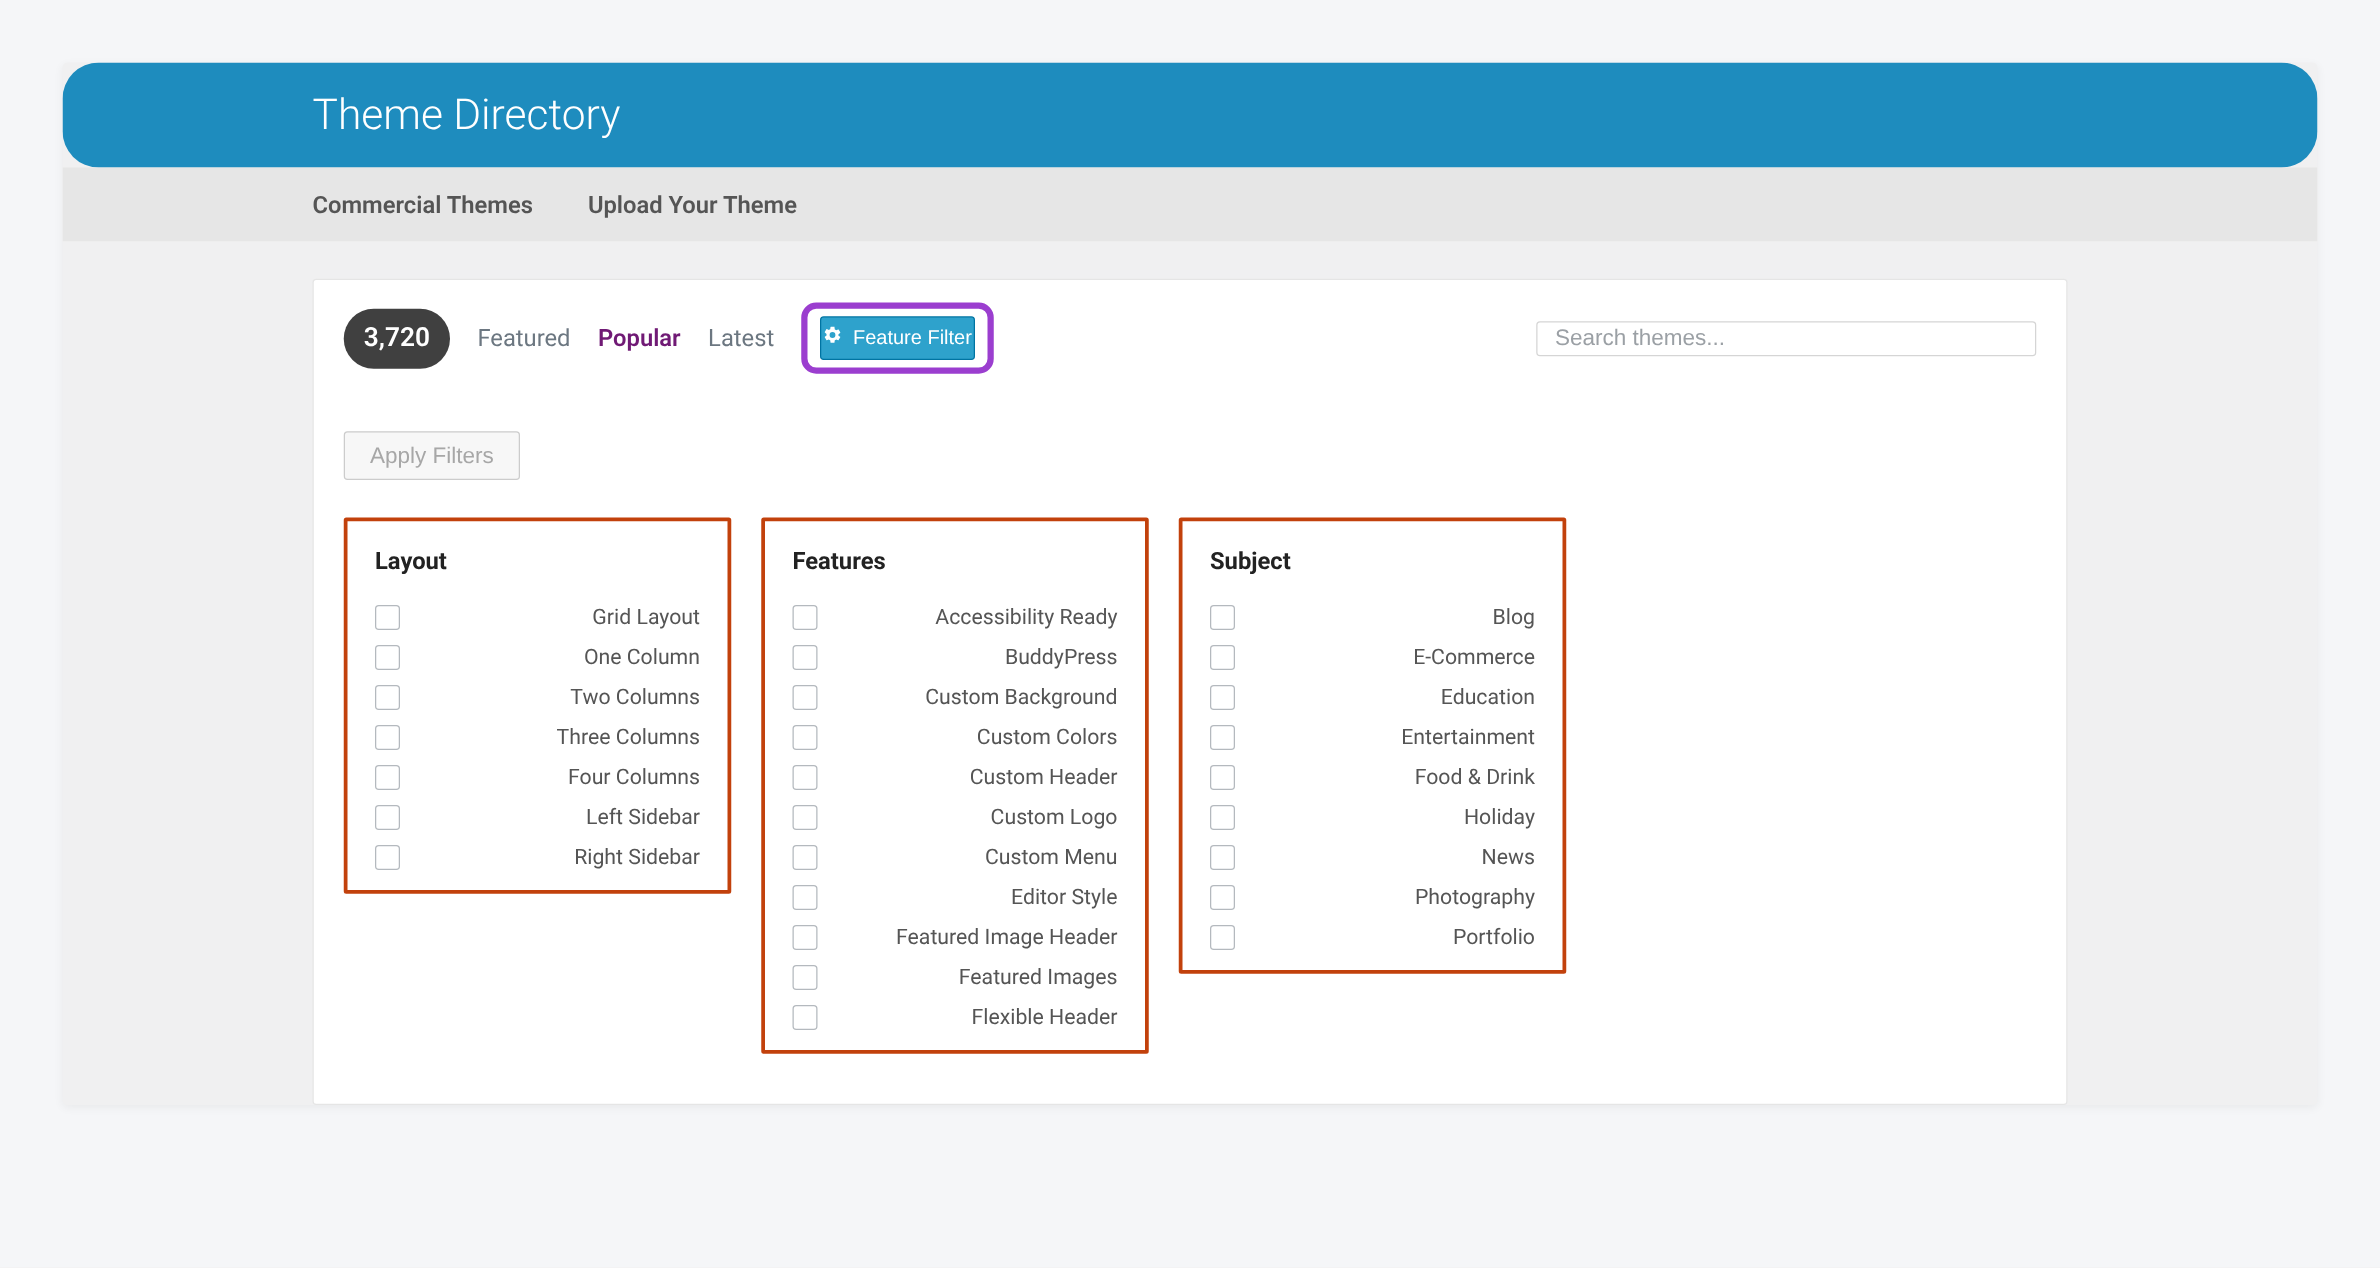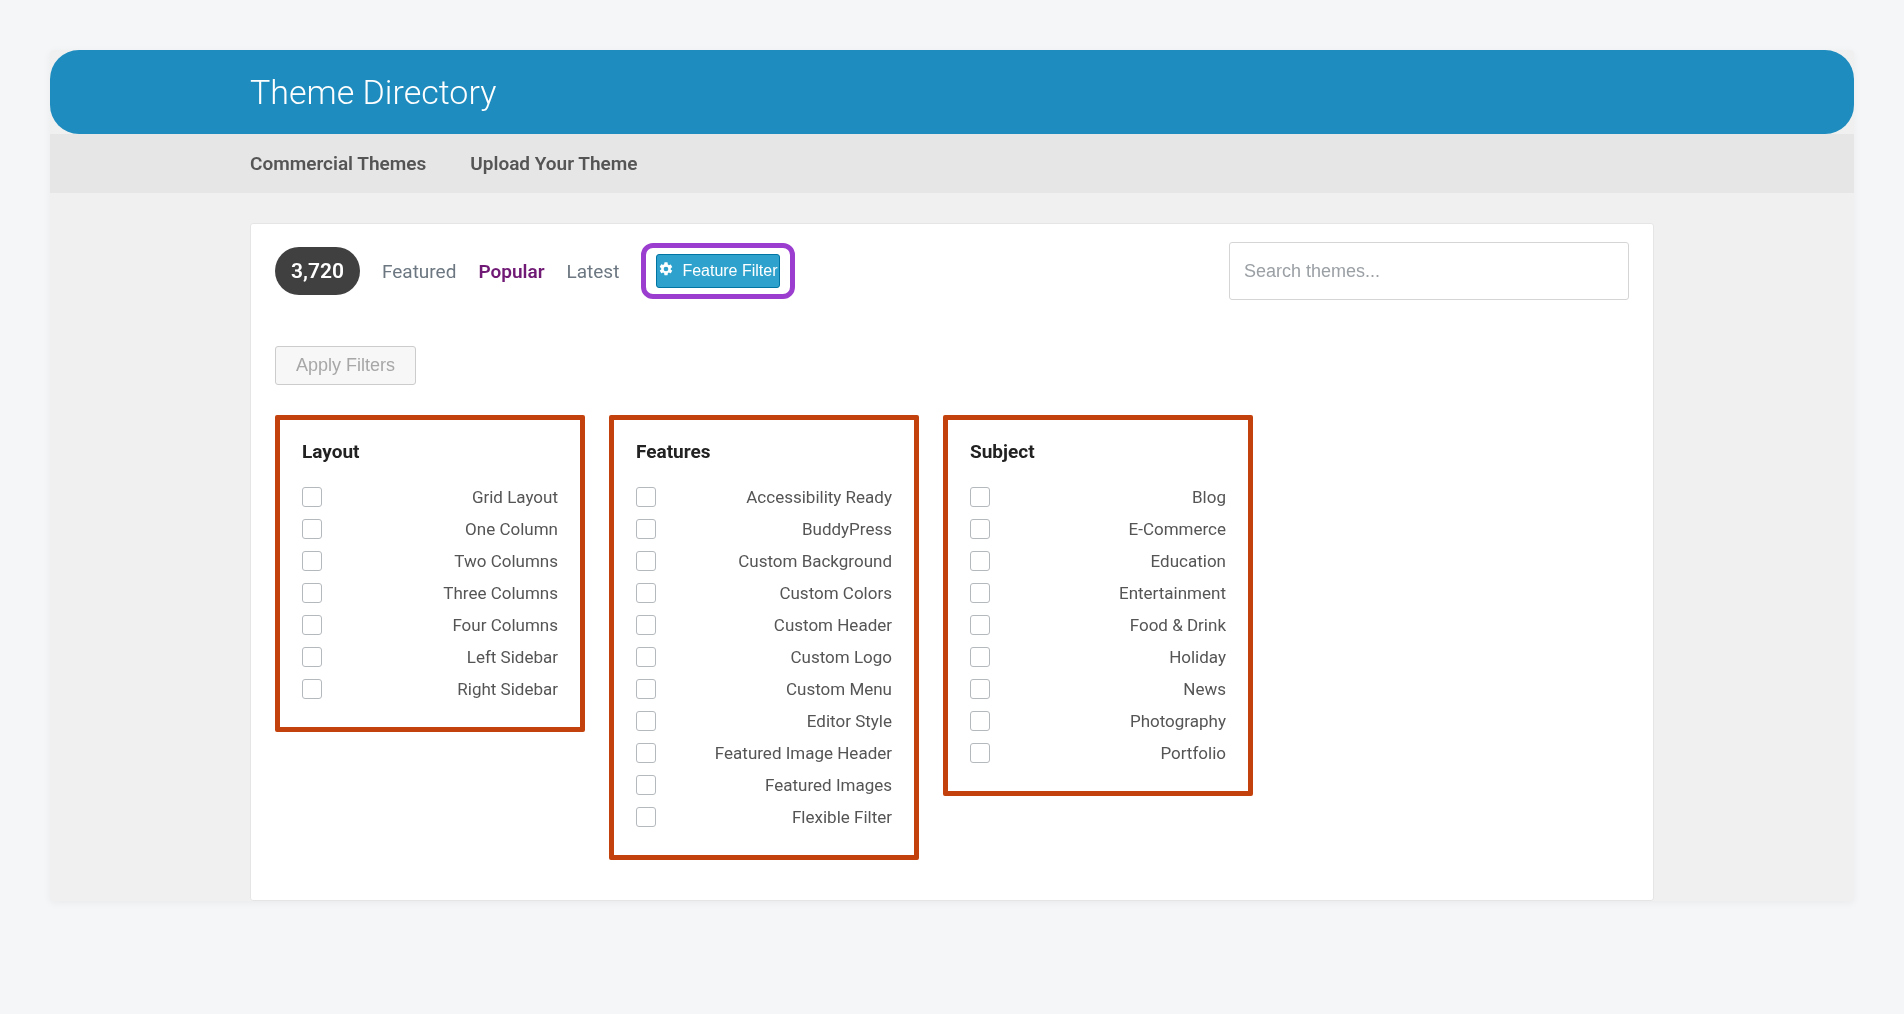--- a/index.html
+++ b/index.html
@@ -86,21 +86,21 @@
       border: 1px solid #0074a2;
       font-size: 16px;
       padding: 6px 1px;
       border-radius: 3px;
       cursor: pointer;
     }
     .feature-filter-btn svg { fill: #fff; width: 16px; height: 16px; }
     .spacer { flex: 1; }
     .search-input {
       width: 400px;
-      height: 58px;
+      height: 28px;
       border: 1px solid #d5d5d5;
       border-radius: 3px;
       font-size: 18px;
       padding: 4px 14px;
       color: #333;
       background: #fff;
     }
     .search-input::placeholder { color: #9ba0a5; }
     .apply-row { margin-top: 46px; }
     .apply-btn {
@@ -112,23 +112,23 @@
       border-radius: 3px;
       cursor: pointer;
     }
     .filter-columns {
       display: flex;
       gap: 24px;
       margin-top: 30px;
     }
     .filter-col {
       background: #fff;
-      border: 5px solid #c2410c;
+      border: 3px solid #c2410c;
       border-radius: 2px;
-      padding: 20px 22px 28px 22px;
+      padding: 20px 22px 16px 22px;
       min-width: 310px;
       align-self: flex-start;
     }
     .filter-col h3 {
       font-size: 19px;
       font-weight: 700;
       color: #222;
       margin-bottom: 24px;
     }
     .check-list {
@@ -272,21 +272,21 @@
             <label class="check-item">
                 <span class="check-box"></span>
                 <span class="check-label">Featured Image Header</span>
               </label>
             <label class="check-item">
                 <span class="check-box"></span>
                 <span class="check-label">Featured Images</span>
               </label>
             <label class="check-item">
                 <span class="check-box"></span>
-                <span class="check-label">Flexible Filter</span>
+                <span class="check-label">Flexible Header</span>
               </label>
           </div>
         </div>
 
         <div class="filter-col">
           <h3>Subject</h3>
           <div class="check-list">
             <label class="check-item">
                 <span class="check-box"></span>
                 <span class="check-label">Blog</span>

